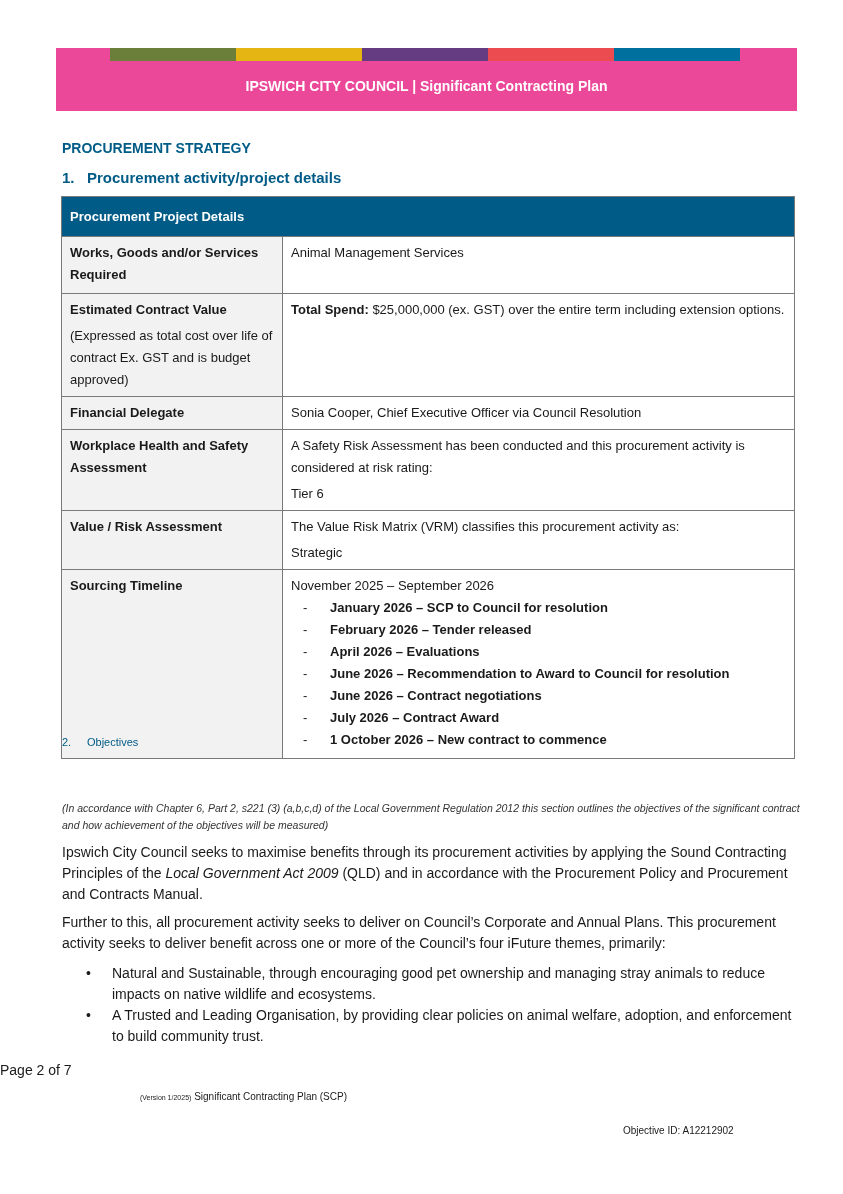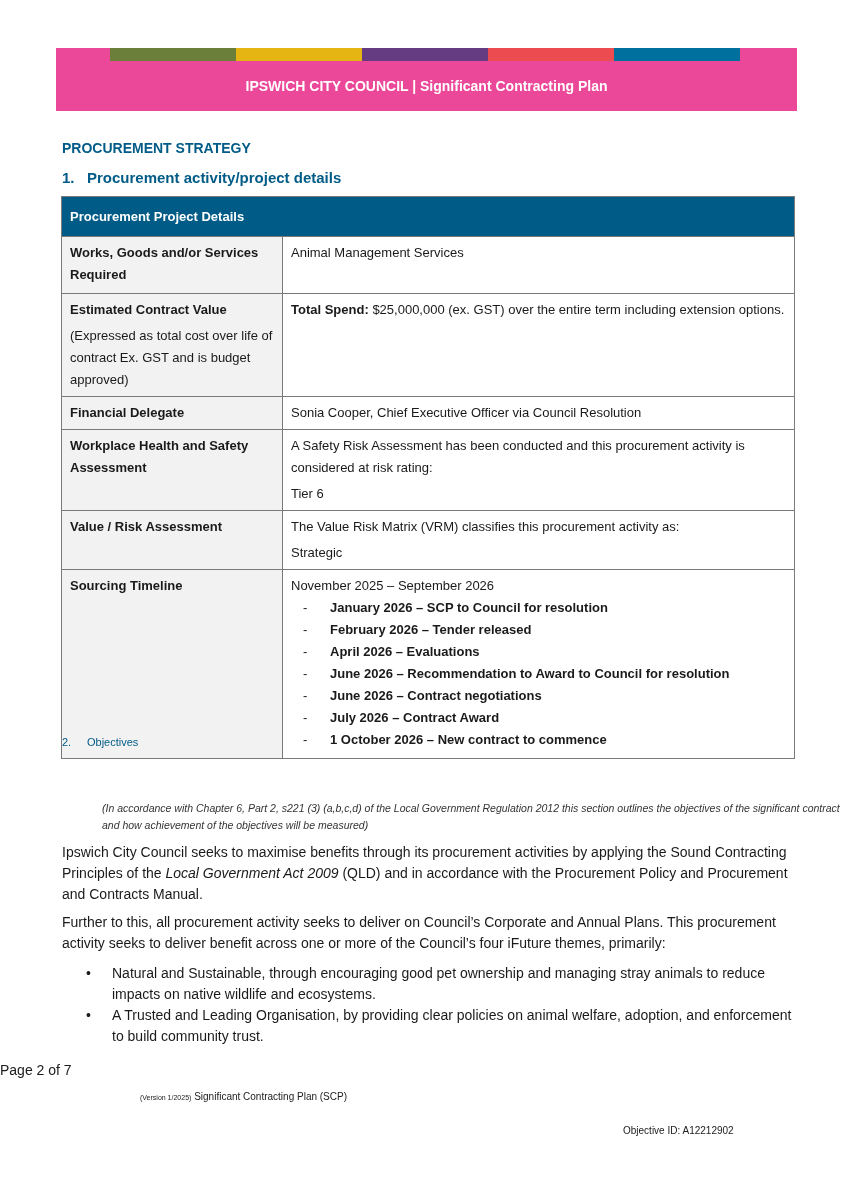--- a/index.html
+++ b/index.html
@@ -19,21 +19,21 @@
   table.details th { background: #005b87; color: #fff; text-align: left; font-weight: bold; height: 40px; padding: 0 8px; border: 1px solid #7a7a7a; }
   table.details td { border: 1px solid #7a7a7a; vertical-align: top; padding: 5px 8px; line-height: 22px; }
   table.details td.lbl { width: 221px; background: #f2f2f2; font-weight: bold; }
   .sub { font-weight: normal; margin-top: 4px; }
   .gap { margin-top: 4px; }
   .ms-list { list-style: none; padding-left: 12px; }
   .ms-list li { font-weight: bold; line-height: 22px; display: flex; }
   .ms-list li .dash { width: 27px; font-weight: normal; }
 
   .h-sec2 { position: absolute; left: 62px; top: 736px; font-size: 11px; font-weight: normal; color: #005b87; }
-  .reg-note { position: absolute; left: 62px; top: 800px; width: 740px; font-size: 10.5px; font-style: italic; line-height: 17px; color: #333; margin-left: 40px; }
+  .reg-note { position: absolute; left: 62px; top: 800px; width: 740px; font-size: 10.5px; font-style: italic; line-height: 17px; color: #333; }
   .para { position: absolute; left: 62px; width: 745px; font-size: 14px; line-height: 21px; }
   .p1 { top: 842px; }
   .p2 { top: 912px; }
   .bullets { position: absolute; left: 86px; top: 963px; width: 720px; list-style: none; font-size: 14px; line-height: 21px; }
   .bullets li { display: flex; }
   .bullets li .dot { width: 26px; flex: none; }
 
   .page-no { position: absolute; left: 0; width: 843px; top: 1062px; text-align: left; font-size: 14px; }
   .foot-left { position: absolute; left: 140px; top: 1091px; font-size: 10px; }
   .foot-left .ver { font-size: 7px; }

